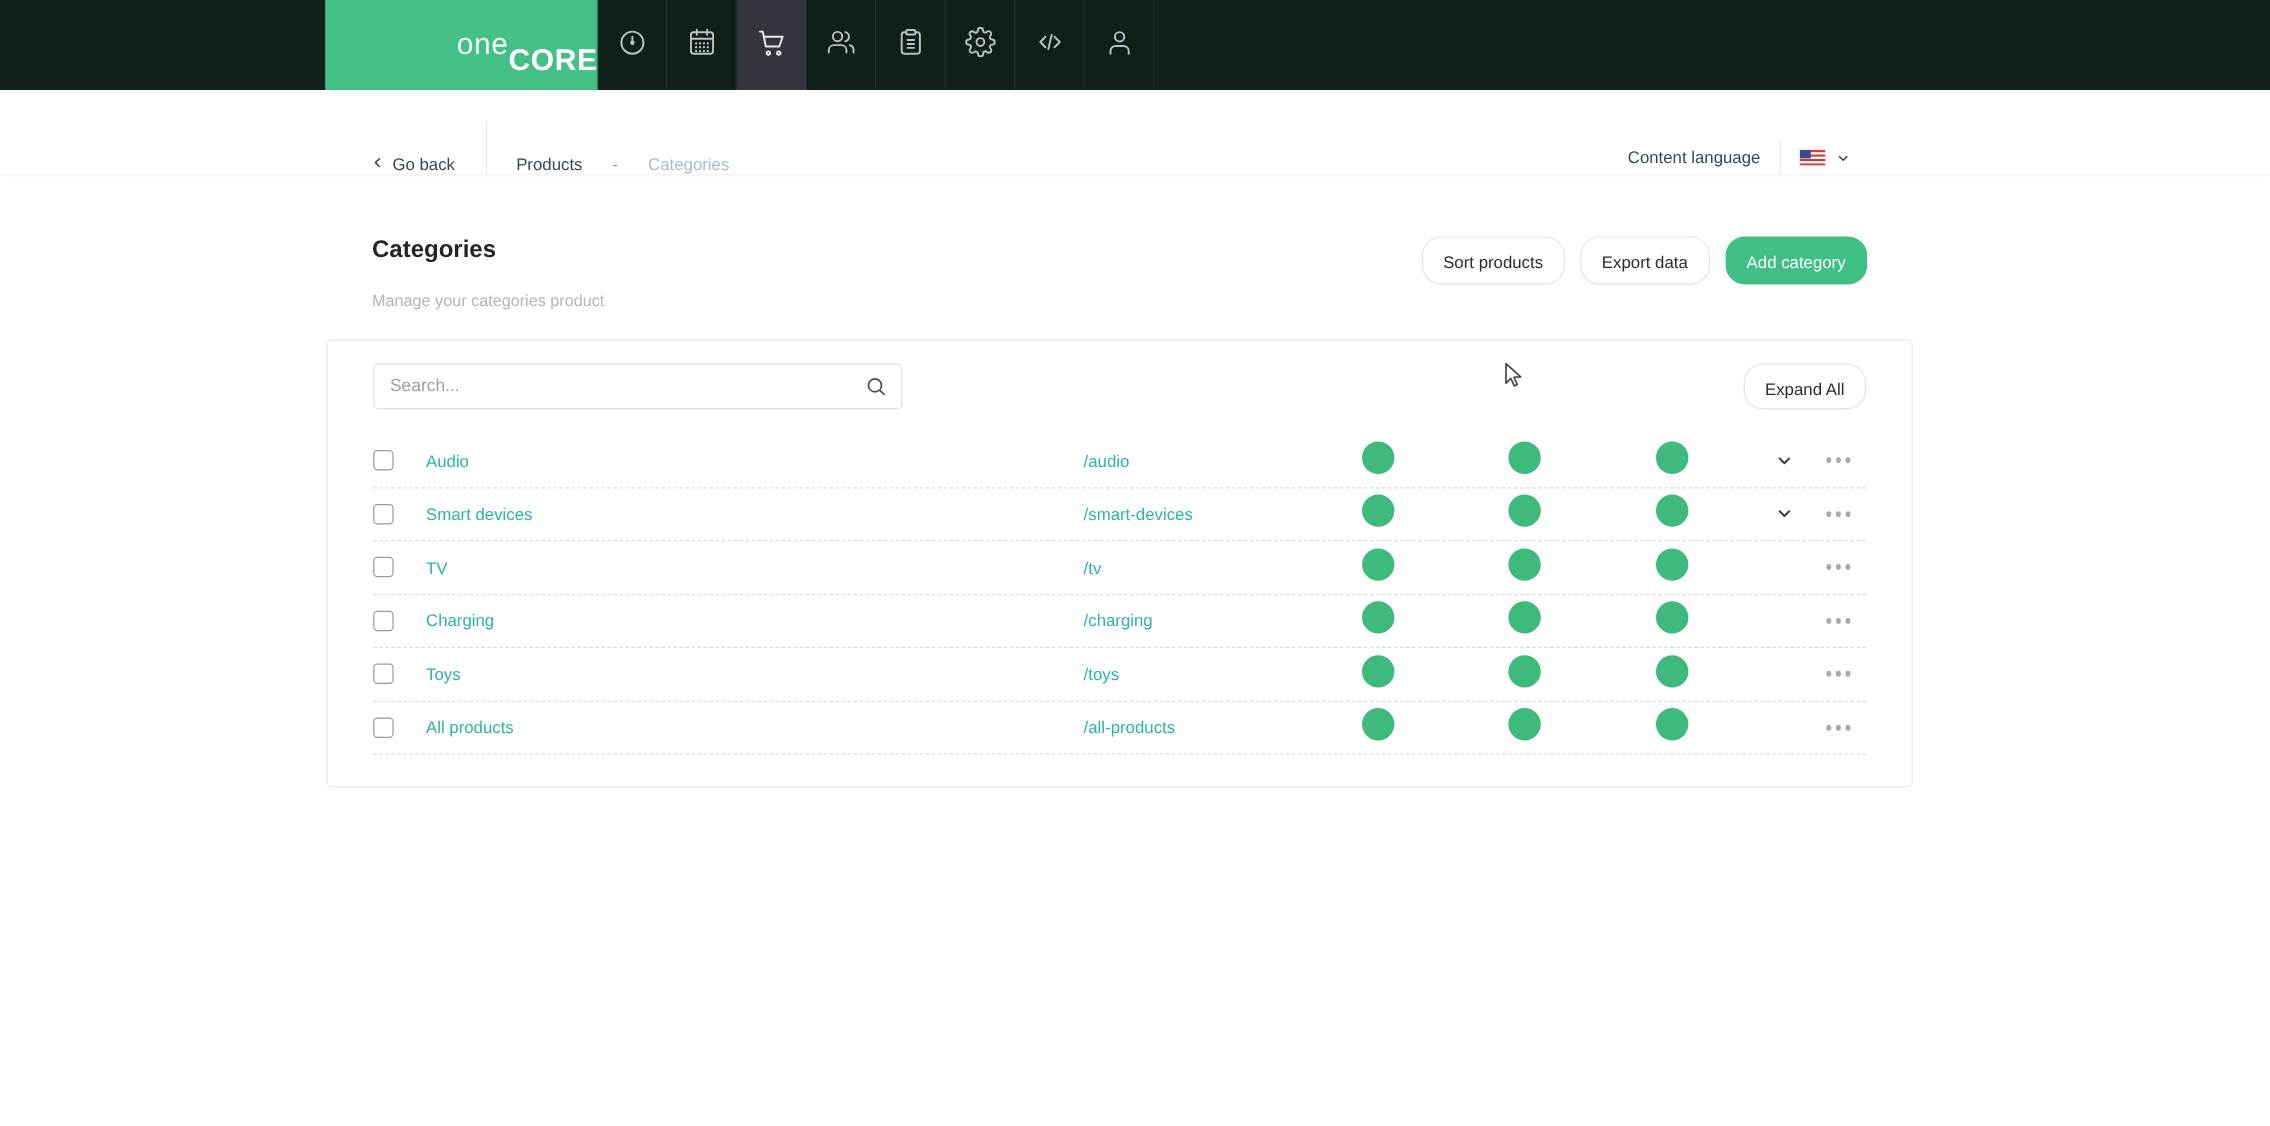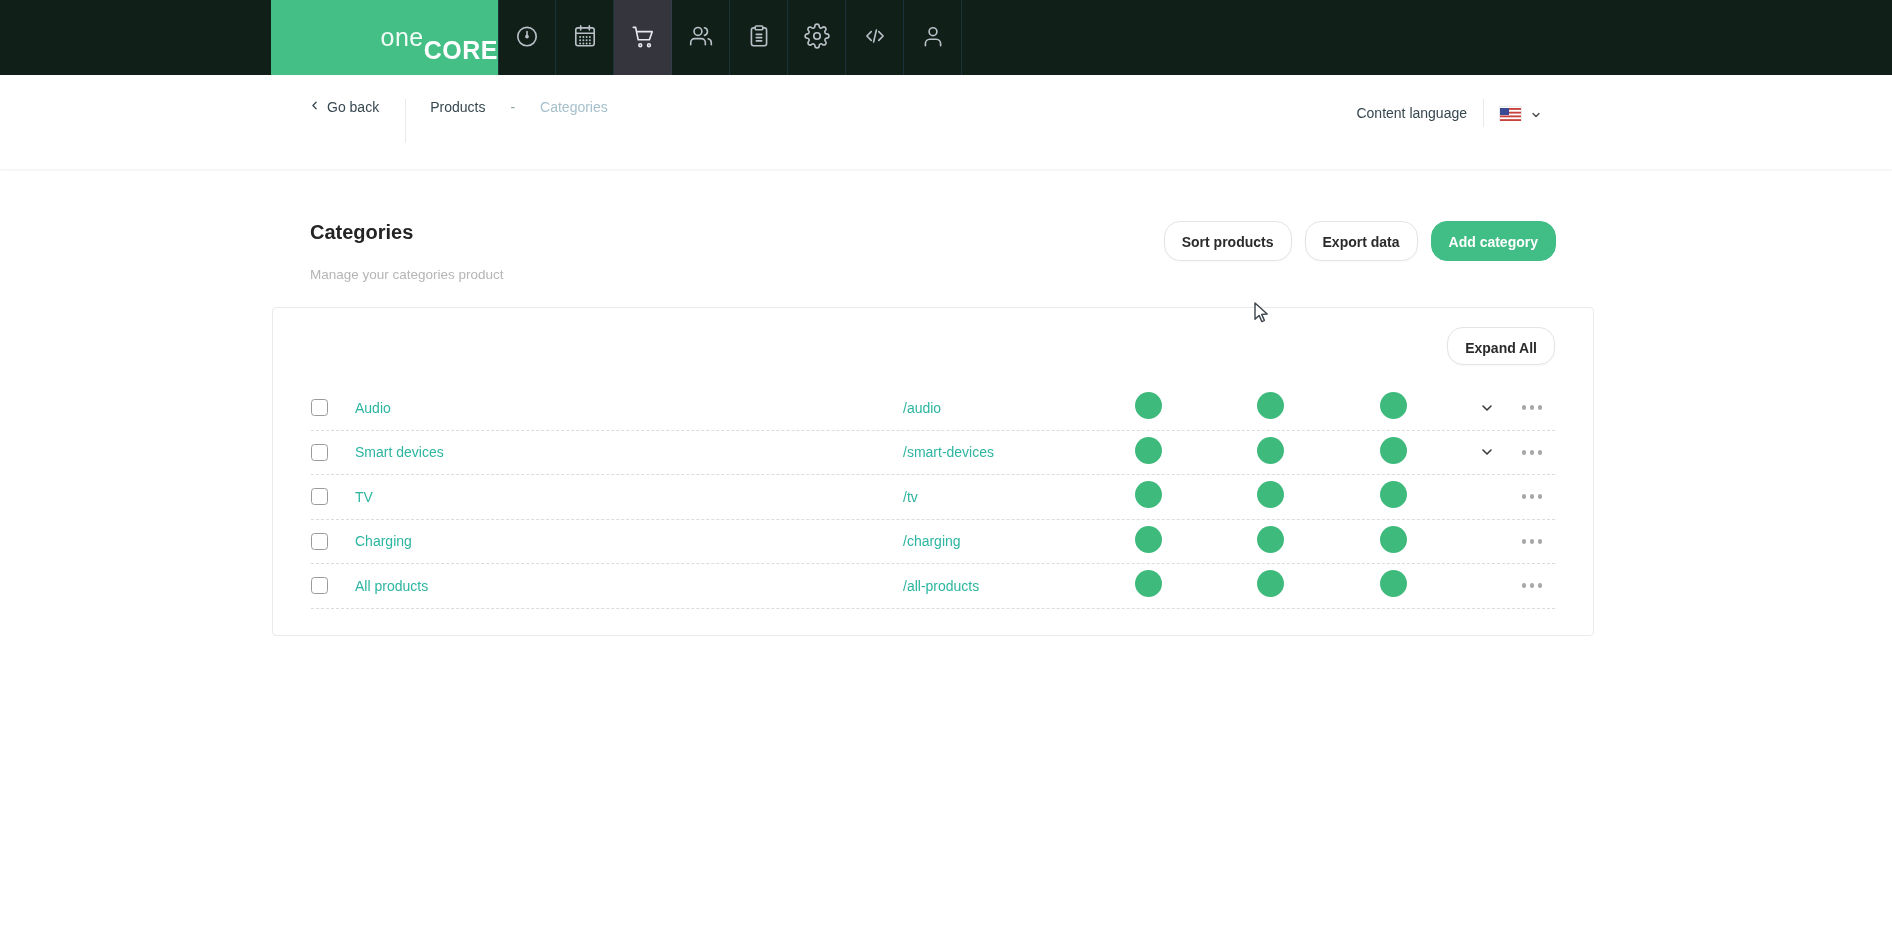--- a/index.html
+++ b/index.html
@@ -13,43 +13,43 @@
   .logo .one { font-size:25px; font-weight:300; color:#f2fbf6; letter-spacing:.5px; }
   .logo .core { font-size:25px; font-weight:700; color:#ffffff; letter-spacing:.5px;margin-top:26px; }
   .nav-items { display:flex; }
   .nav-item { width:58px; display:flex; align-items:center; justify-content:center;
     color:#b9c0c7; border-right:1px solid rgba(45,70,95,.45); cursor:pointer; }
   .nav-item:first-child { border-left:1px solid rgba(45,70,95,.45); }
   .nav-item.active { background:#35353e; color:#e9eaee; }
   .nav-item svg { width:26px; height:26px; }
 
   
-  .crumbbar { height:70px; background:#fff; display:flex; align-items:flex-start;
-    padding:0 350px 0 308px; box-shadow:0 1px 2px rgba(0,0,0,.07); position:relative; z-index:2;margin-top:24px; }
+  .crumbbar { height:70px; background:#fff; display:flex; align-items:flex-end;
+    padding:0 350px 0 308px; box-shadow:0 1px 2px rgba(0,0,0,.07); position:relative; z-index:2; }
   .goback { display:flex; align-items:center; gap:6px; font-size:14px; font-weight:500;
     color:#37474f; cursor:pointer; }
   .goback svg { width:13px; height:13px; color:#37474f; }
   .vdiv { width:1px; height:44px; background:#e9e9e9; margin:0 24px 0 26px; }
   .crumbs { display:flex; align-items:center; gap:25px; font-size:14px; }
   .crumb-root { color:#37474f; font-weight:500; cursor:pointer; }
   .crumb-sep { color:#90a0a8; }
   .crumb-current { color:#a5c0cc; }
   .lang { margin-left:auto; display:flex; align-items:center; }
   .lang-label { font-size:14px; font-weight:500; color:#37474f; }
   .vdiv2 { width:1px; height:28px; background:#e9e9e9; margin:0 16px; }
   .flag { width:21px; height:13px; display:inline-block; box-shadow:0 0 0 1px rgba(0,0,0,.08); }
   .lang-chev { margin-left:9px; color:#444; width:12px; height:12px; cursor:pointer; }
 
   
   .content { margin:0 298px 0 272px; }
   .page-head { margin-top:52px; padding:0 38px; display:flex; align-items:flex-start; }
   .page-title { font-size:20px; font-weight:700; color:#242424; }
   .page-sub { margin-top:23px; font-size:13.5px; color:#b5b5b5; }
   .actions { margin-left:auto; display:flex; gap:13px; }
-  .btn { height:40px; border-radius:16px; font-size:14px; font-weight:700;
+  .btn { height:40px; border-radius:16px; font-size:14px; font-weight:400;
     font-family:inherit; padding:12px 17px; cursor:pointer; }
   .btn.secondary { background:#fff; border:1px solid #e4e4e4; color:#2b2b2b;
     box-shadow:0 1px 2px rgba(0,0,0,.03); }
   .btn.primary { background:#41bd86; border:1px solid #41bd86; color:#fff; }
 
   .card { margin-top:25px; background:#fff; border:1px solid #eaeaea; border-radius:4px;
     padding:19px 38px 26px; }
   .toolbar { display:flex; align-items:center; }
   .search { position:relative; width:441px; }
   .search input { width:100%; height:38px; border:1px solid #dedede; border-radius:4px;
@@ -182,20 +182,27 @@
     </div>
     <div class="actions">
       <button class="btn secondary">Sort products</button>
       <button class="btn secondary">Export data</button>
       <button class="btn primary">Add category</button>
     </div>
   </div>
 
   <section class="card">
     <div class="toolbar">
+      <div class="search">
+        <input type="text" placeholder="Search..." style="">
+        <span class="sicon"><svg viewBox="0 0 24 24" width="20" height="20" fill="none" stroke="currentColor" stroke-width="1.7" stroke-linecap="round">
+              <circle cx="11" cy="11" r="6.5"></circle>
+              <line x1="15.9" y1="15.9" x2="20" y2="20"></line>
+            </svg></span>
+      </div>
       <button class="btn secondary expand-btn">Expand All</button>
     </div>
 
     <div class="table">
 
       <div class="trow tr">
         <span class="cb"></span>
         <span class="link">Audio</span>
         <span class="td"></span>
         <span class="link">/audio</span>
@@ -256,20 +263,35 @@
         <span class="td c"><span class="dot"></span></span>
         <span></span>
         <span class="dots">
             <i></i>
             <i></i>
             <i></i>
           </span>
       </div>
 
 
+      <div class="trow tr">
+        <span class="cb"></span>
+        <span class="link">Toys</span>
+        <span class="td"></span>
+        <span class="link">/toys</span>
+        <span class="td c"><span class="dot"></span></span>
+        <span class="td c"><span class="dot"></span></span>
+        <span class="td c"><span class="dot"></span></span>
+        <span></span>
+        <span class="dots">
+            <i></i>
+            <i></i>
+            <i></i>
+          </span>
+      </div>
 
       <div class="trow tr">
         <span class="cb"></span>
         <span class="link">All products</span>
         <span class="td"></span>
         <span class="link">/all-products</span>
         <span class="td c"><span class="dot"></span></span>
         <span class="td c"><span class="dot"></span></span>
         <span class="td c"><span class="dot"></span></span>
         <span></span>

